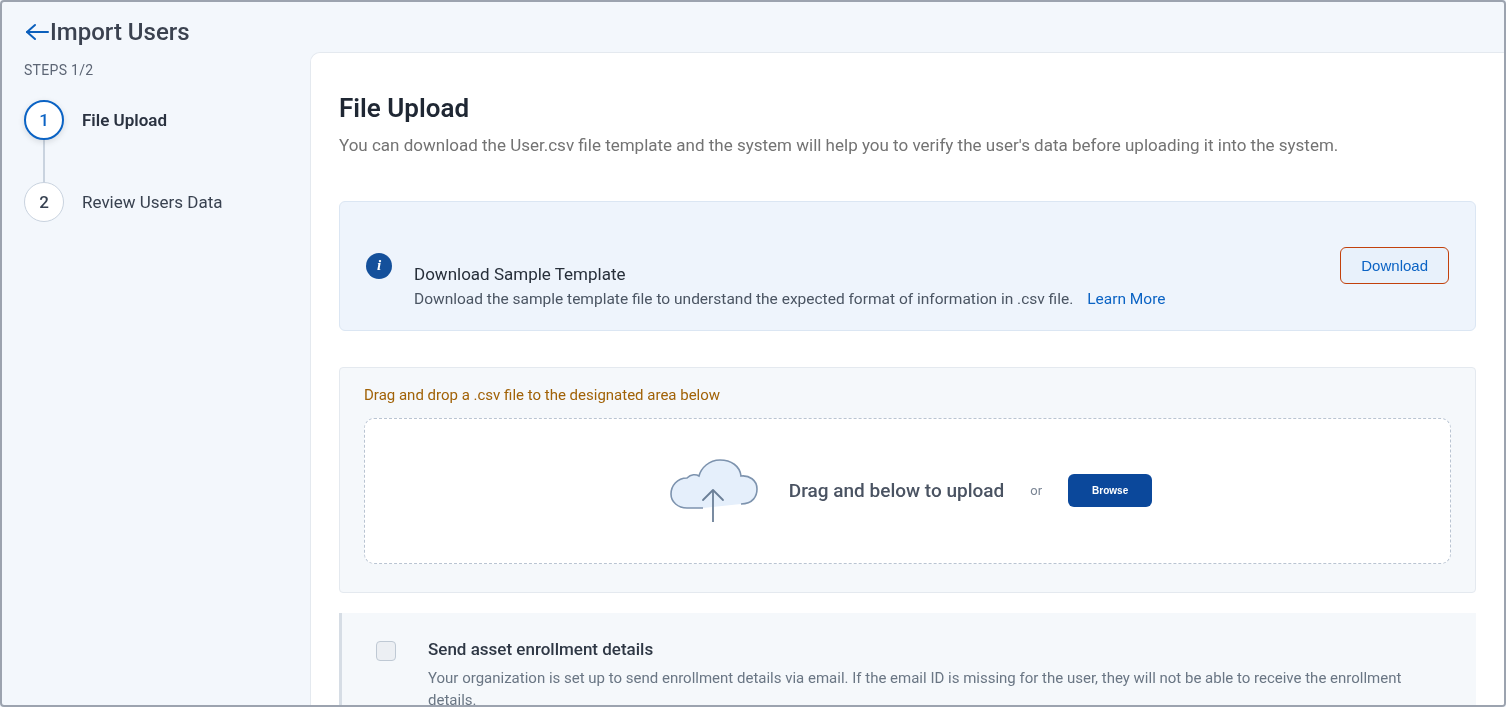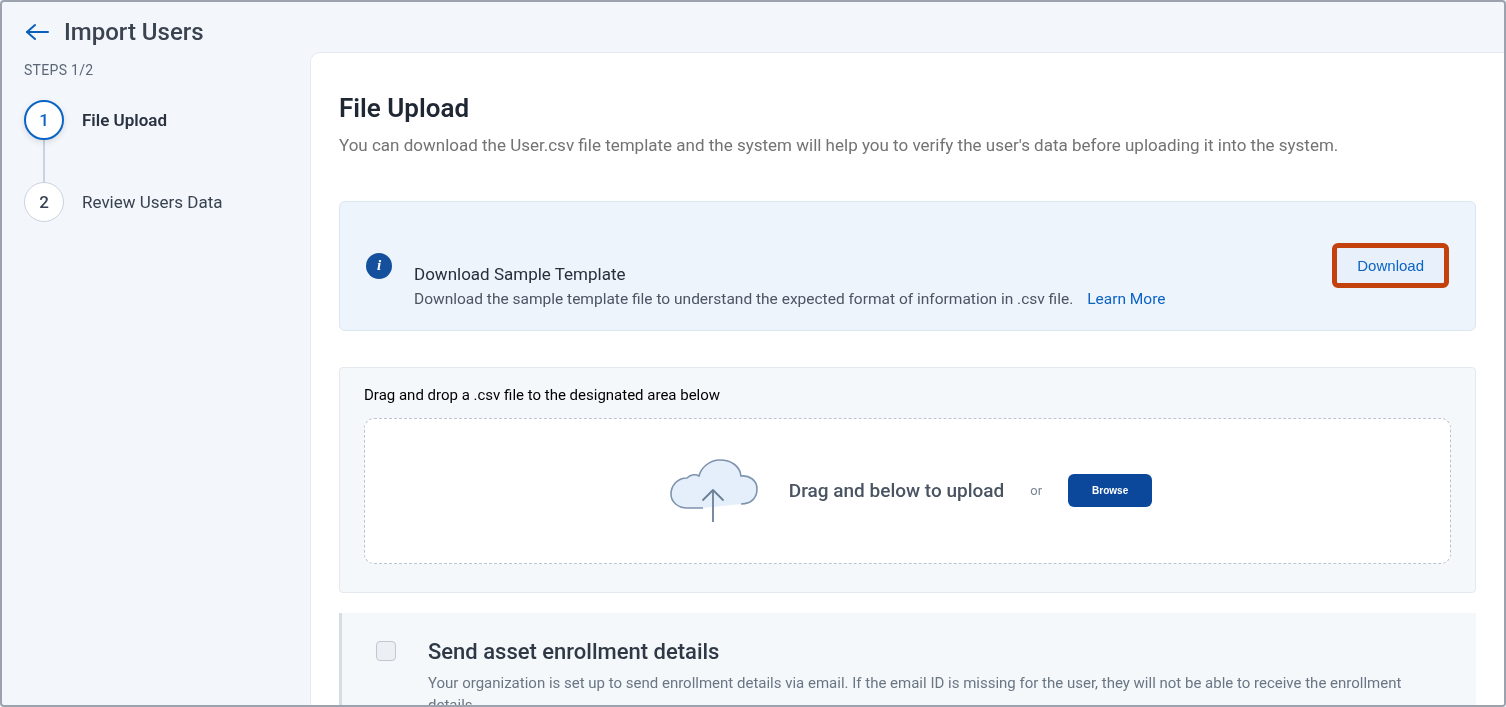--- a/index.html
+++ b/index.html
@@ -1,19 +1,19 @@
 <!DOCTYPE html>
 <html><head>
 <meta charset="utf-8">
 <style>
   * { box-sizing: border-box; margin: 0; padding: 0; }
   html, body { width: 1506px; height: 707px; font-family: -apple-system, BlinkMacSystemFont, "Segoe UI", Roboto, Arial, sans-serif; background: #f3f7fc; color: #1f2937; overflow: hidden; }
   body { border: 2px solid #9ca3af; border-radius: 4px; }
 
-  .header { display: flex; align-items: center; padding: 16px 22px 6px 22px; gap: 14px; }
+  .header { display: flex; align-items: center; padding: 16px 22px 6px 22px; }
   .back-arrow { color: #0b5fbc; display: inline-flex; align-items: center; cursor: pointer; }
   .header-title { font-size: 24px; font-weight: 500; color: #3b4250; }
 
   .layout { display: flex; height: calc(100% - 50px); }
   .sidebar { width: 308px; padding: 10px 22px 22px 22px; }
   .steps-label { font-size: 14px; color: #5d6675; letter-spacing: 0.3px; margin-bottom: 22px; }
   .step-row { display: flex; align-items: center; gap: 18px; position: relative; }
   .step-circle { width: 40px; height: 40px; border-radius: 50%; background: #fff; border: 1px solid #c9d3df; display: flex; align-items: center; justify-content: center; font-size: 17px; color: #374151; font-weight: 500; z-index: 2; }
   .step-circle.active { border: 2px solid #0b63c4; color: #0b63c4; box-shadow: 0 2px 6px rgba(0,0,0,0.12); }
   .step-label { font-size: 17px; color: #394250; }
@@ -24,35 +24,35 @@
   .main-panel { flex: 1; background: #ffffff; border-top-left-radius: 10px; border: 1px solid #e4e9ef; border-right: none; border-bottom: none; padding: 40px 28px 20px 28px; overflow: auto; }
   .page-title { font-size: 26px; font-weight: 600; color: #1f2733; }
   .page-desc { font-size: 17px; color: #737373; margin-top: 10px; line-height: 1.5; }
 
   .info-card { margin-top: 42px; background: #eef4fc; border: 1px solid #dbe6f3; border-radius: 6px; padding: 22px 26px; display: flex; align-items: center; gap: 22px; }
   .info-icon { width: 26px; height: 26px; border-radius: 50%; background: #14509b; color: #fff; display: flex; align-items: center; justify-content: center; font-family: Georgia, serif; font-style: italic; font-weight: 700; font-size: 15px; flex: none; }
   .info-body { flex: 1; }
   .info-title { font-size: 17px; font-weight: 400; color: #272f3a; margin-top: 40px; }
   .info-desc { font-size: 15.5px; color: #4b5563; margin-top: 6px; }
   .info-link { color: #0b63c4; margin-left: 10px; cursor: pointer; }
-  .download-btn { background: #e8f1fb; color: #0b63c4; border: 5px solid #c2410c; border-radius: 6px; padding: 9px 20px; font-size: 15px; font-weight: 500; cursor: pointer; }
+  .download-btn { background: #e8f1fb; color: #0b63c4; border: 1px solid #c2410c; border-radius: 6px; padding: 9px 20px; font-size: 15px; font-weight: 500; cursor: pointer; }
 
   .upload-section { margin-top: 36px; background: #f5f8fb; border: 1px solid #e4e9ef; border-radius: 4px; padding: 18px 24px 28px 24px; }
-  .upload-hint { font-size: 15px; color: #000000; margin-bottom: 14px; }
+  .upload-hint { font-size: 15px; color: #a16207; margin-bottom: 14px; }
   .dropzone { background: #ffffff; border: 1.5px dashed #b9c4d2; border-radius: 10px; height: 146px; display: flex; align-items: center; justify-content: center; gap: 26px; }
   .cloud-icon { width: 100px; height: 70px; display: inline-flex; align-items: center; justify-content: center; }
   .dz-text { font-size: 19px; font-weight: 500; color: #4a5362; }
   .dz-or { font-size: 13px; color: #7a8594; }
   .browse-btn { background: #0b489b; color: #fff; border: none; border-radius: 6px; padding: 11px 24px; font-size: 10px; font-weight: 600; cursor: pointer; }
 
   .enroll-section { margin-top: 20px; background: #f5f8fb; border-left: 3px solid #d6dde5; padding: 26px 30px 26px 34px; }
   .enroll-row { display: flex; align-items: flex-start; gap: 32px; }
   .checkbox { width: 20px; height: 20px; border: 1.5px solid #bfc9d4; border-radius: 4px; background: #eceff3; flex: none; margin-top: 2px; cursor: pointer; }
   .enroll-body { flex: 1; }
-  .enroll-title { font-size: 22px; color: #2f3845; font-weight: 500; }
+  .enroll-title { font-size: 17px; color: #2f3845; font-weight: 500; }
   .enroll-desc { font-size: 15px; color: #6a7684; margin-top: 8px; line-height: 1.5; max-width: 1000px; }
 </style>
 </head>
 <body>
 
 <div class="header">
   <span class="back-arrow">
     <svg width="26" height="20" viewBox="0 0 26 20" fill="none" stroke="#0b5fbc" stroke-width="2" stroke-linecap="round" stroke-linejoin="round">
       <line x1="3" y1="10" x2="24" y2="10"></line>
       <polyline points="11,3 3,10 11,17"></polyline>

